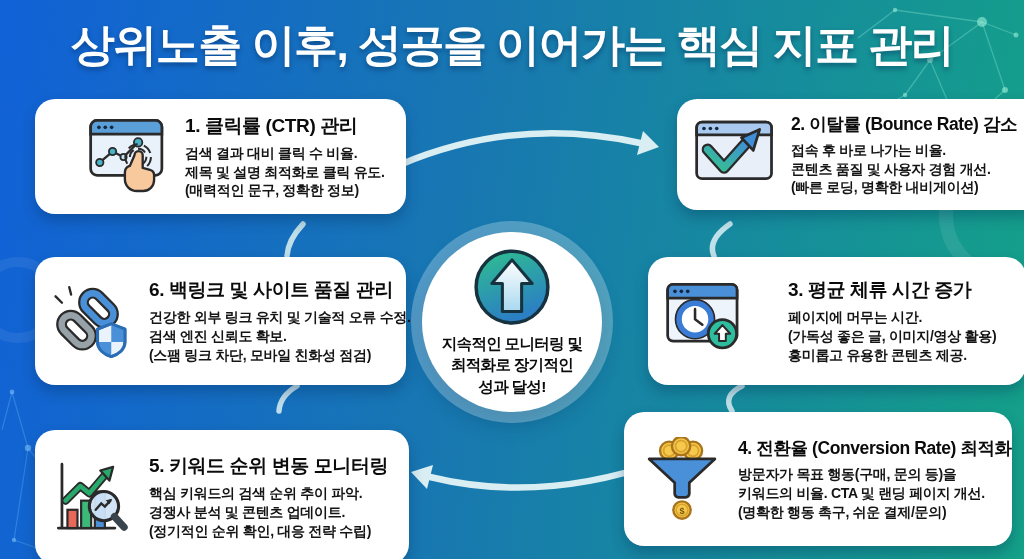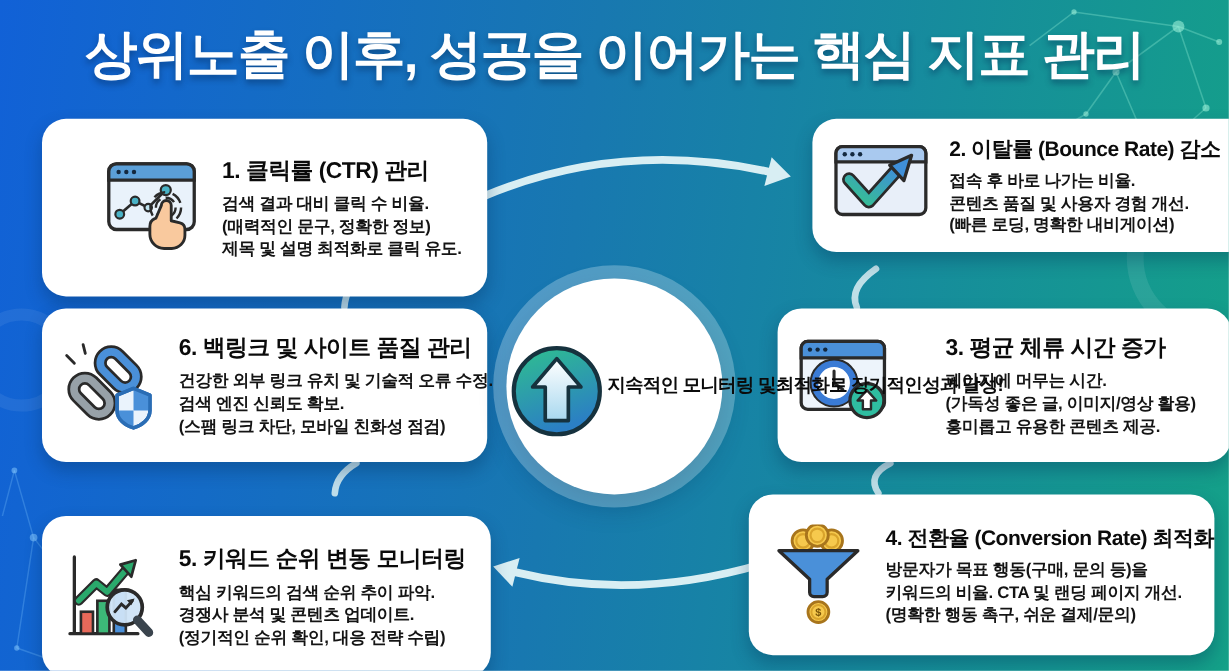--- a/index.html
+++ b/index.html
@@ -29,32 +29,32 @@
   .card-title {
     font-size:19px; font-weight:800; color:#0b0b0b; white-space:nowrap;
     margin-bottom:5px; letter-spacing:-0.4px;
   }
   .card-title.tight { font-size:17.5px; }
   .card-line {
     font-size:14px; font-weight:600; color:#141414; line-height:1.34;
     white-space:nowrap; letter-spacing:-0.3px;
   }
 
-  #card-ctr        { left:35px;  top:99px;  width:371px; height:148px;padding-left:48px; }
+  #card-ctr        { left:35px;  top:99px;  width:371px; height:115px;padding-left:48px; }
   #card-bounce     { left:631px; top:99px;  width:381px; height:111px;margin-left:46px; }
   #card-dwell      { left:648px; top:257px; width:378px; height:128px;gap:36px; }
   #card-conversion { left:624px; top:412px; width:388px; height:134px; }
   #card-keyword    { left:35px;  top:430px; width:374px; height:134px; }
   #card-backlink   { left:35px;  top:257px; width:371px; height:128px; }
 
   .center-circle {
     position:absolute; left:422px; top:232px; width:180px; height:180px;
     background:#ffffff; border-radius:50%;
     box-shadow:0 0 0 11px rgba(215,240,248,0.30), 0 10px 22px rgba(0,40,80,0.30);
-    display:flex; flex-direction:row; align-items:center; z-index:3;
+    display:flex; flex-direction:column; align-items:center; z-index:3;
   }
   .center-icon { margin-top:13px; }
   .center-text {
     text-align:center; font-size:15.5px; font-weight:800; color:#0b0b0b;
     line-height:1.32; letter-spacing:-0.7px; margin-top:1px; white-space:nowrap;
   }
 </style>
 </head>
 <body>
 
@@ -132,22 +132,22 @@
       <circle cx="42" cy="46" r="3.4" fill="#bfe3ef" stroke="#2a2a2a" stroke-width="2"></circle>
       <circle cx="58" cy="30" r="4.6" fill="#49b2c6" stroke="#2a2a2a" stroke-width="2"></circle>
       <circle cx="58" cy="46" r="9" fill="none" stroke="#2a2a2a" stroke-width="2.2" stroke-dasharray="9 5"></circle>
       <circle cx="58" cy="46" r="14" fill="none" stroke="#2a2a2a" stroke-width="2.2" stroke-dasharray="11 7"></circle>
       <path d="M54,44 a4.5,4.5 0 0 1 9,0 v14 l8,2 a6,6 0 0 1 4.5,5.8 v5.5 a12,12 0 0 1 -12,12 h-7 a13,13 0 0 1 -13,-13 v-7 c0,-4 2,-6.2 4.5,-7.2 l1,-0.4 z" fill="#f9c99e" stroke="#2a2a2a" stroke-width="2.6" stroke-linejoin="round"></path>
     </svg>
   </div>
   <div class="card-text">
     <div class="card-title">1. 클릭률 (CTR) 관리</div>
     <div class="card-line">검색 결과 대비 클릭 수 비율.</div>
+    <div class="card-line">제목 및 설명 최적화로 클릭 유도.</div>
     <div class="card-line">(매력적인 문구, 정확한 정보)</div>
-    <div class="card-line">제목 및 설명 최적화로 클릭 유도.</div>
   </div>
 </div>
 
 <div class="card" id="card-bounce">
   <div class="icon-box">
     <svg width="88" height="84" viewBox="0 0 96 92">
       <defs>
         <linearGradient id="g2" x1="0" y1="1" x2="1" y2="0">
           <stop offset="0" stop-color="#35c28e"></stop>
             <stop offset="1" stop-color="#3f8fd8"></stop>

